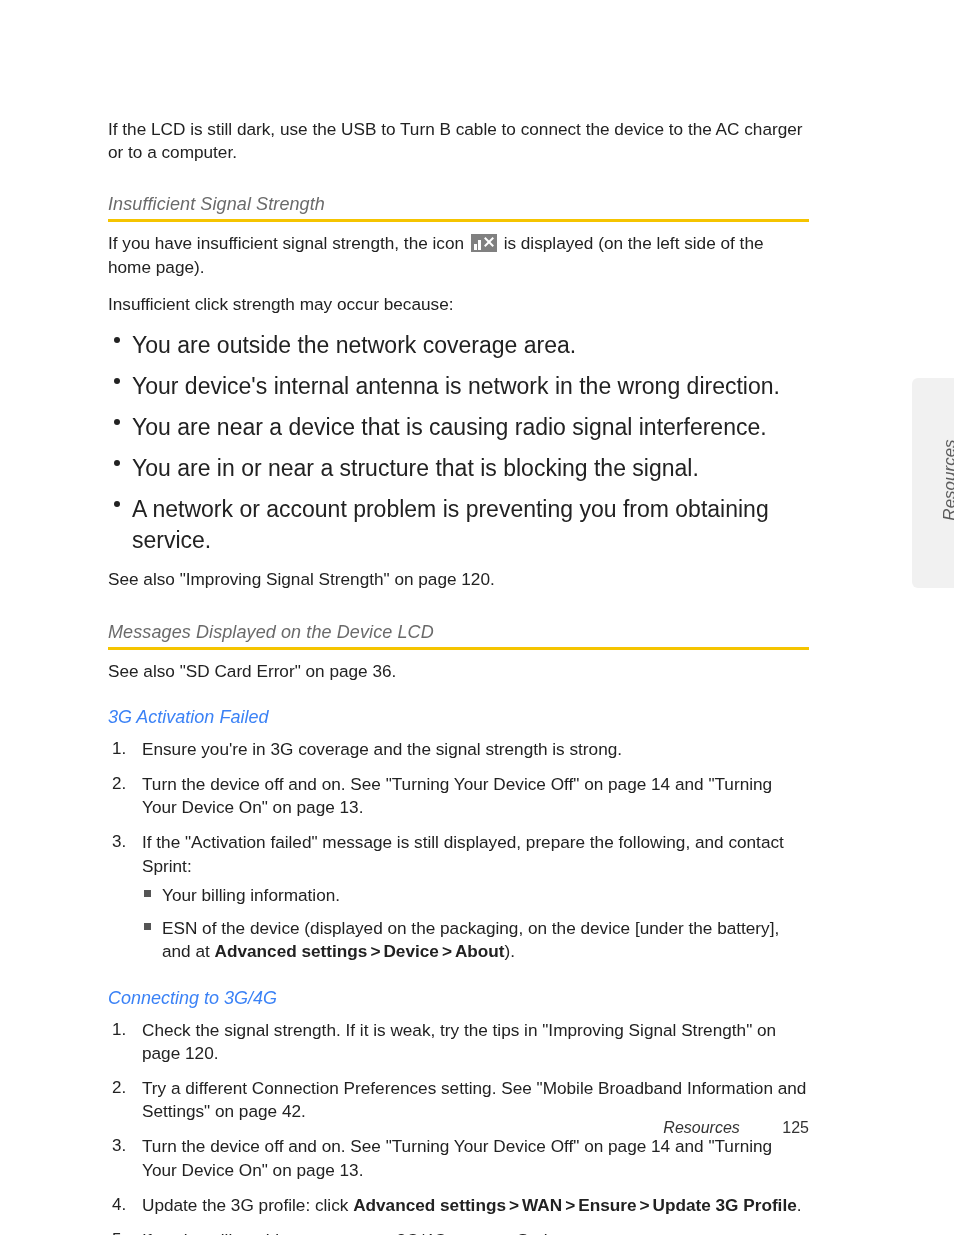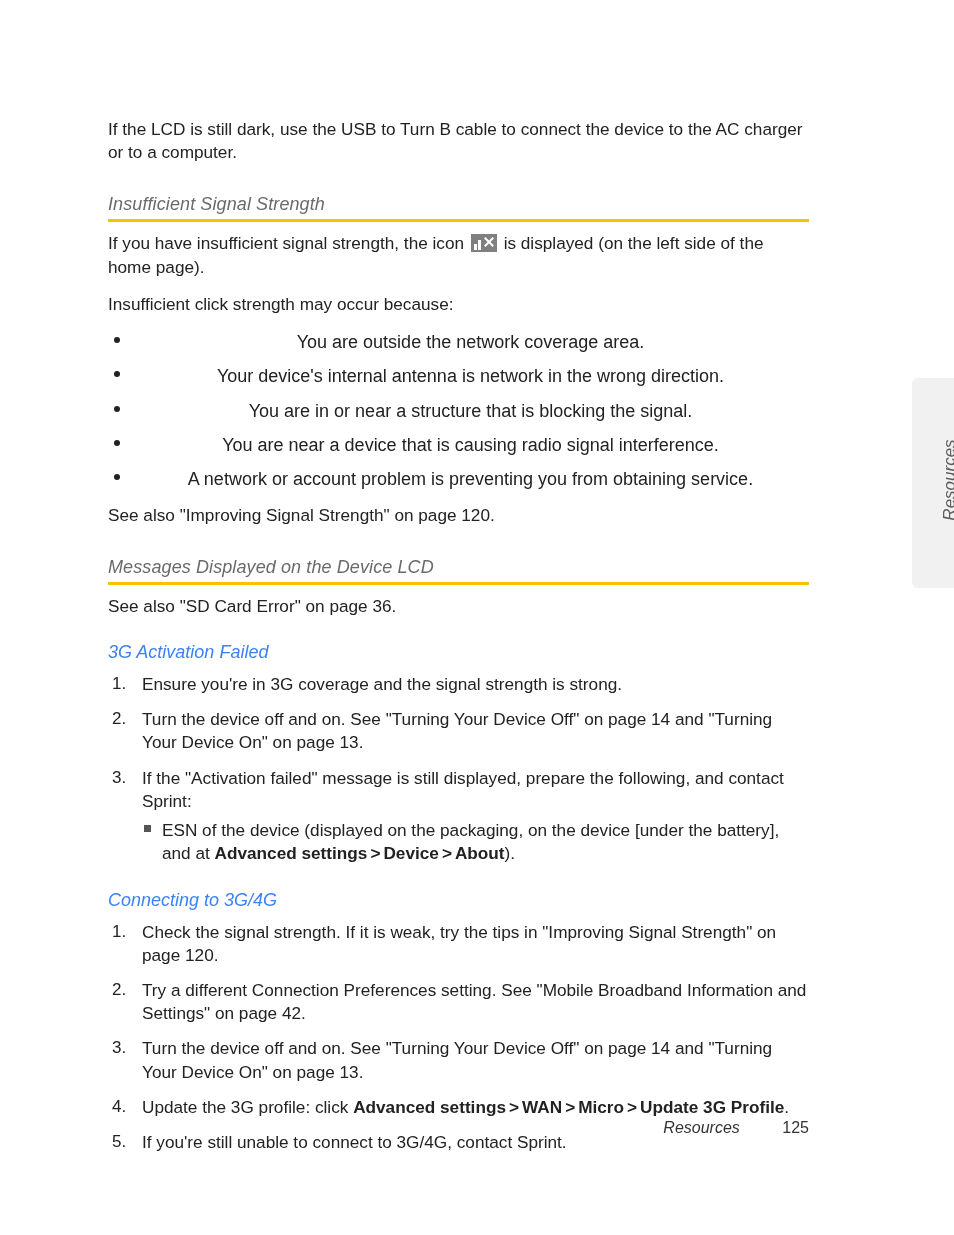--- a/index.html
+++ b/index.html
@@ -68,24 +68,23 @@
     margin: 24px 0 10px 0;
   }
   ul.bullets {
     list-style: none;
     padding: 0;
     margin: 0 0 12px 0;
   }
   ul.bullets > li {
     position: relative;
     padding-left: 24px;
-    font-size: 18px;
+    font-size: 23px;
     line-height: 1.35;
     margin: 0 0 10px 0;
-    text-align: center;
   }
   ul.bullets > li::before {
     content: "";
     position: absolute;
     left: 6px;
     top: 7px;
     width: 6px;
     height: 6px;
     background: #222;
     border-radius: 50%;
@@ -206,55 +205,56 @@
       <span class="bar1"></span><span class="bar2"></span><span class="x"></span>
     </span>
     <span> is displayed (on the left side of the home page).</span>
   </p>
 
   <p class="body-text">Insufficient click strength may occur because:</p>
 
   <ul class="bullets">
     <li>You are outside the network coverage area.</li>
     <li>Your device's internal antenna is network in the wrong direction.</li>
+    <li>You are near a device that is causing radio signal interference.</li>
     <li>You are in or near a structure that is blocking the signal.</li>
-    <li>You are near a device that is causing radio signal interference.</li>
     <li>A network or account problem is preventing you from obtaining service.</li>
   </ul>
 
   <p class="body-text">See also "Improving Signal Strength" on page 120.</p>
 
   <h2 class="section-heading">Messages Displayed on the Device LCD</h2>
   <hr class="yellow-rule">
 
   <p class="body-text">See also "SD Card Error" on page 36.</p>
 
   <h3 class="sub-heading">3G Activation Failed</h3>
 
   <ol class="numbers">
     <li>Ensure you're in 3G coverage and the signal strength is strong.</li>
     <li>Turn the device off and on. See "Turning Your Device Off" on page 14 and "Turning Your Device On" on page 13.</li>
     <li>
       <span>If the "Activation failed" message is still displayed, prepare the following, and contact Sprint:</span>
       <ul class="squares">
+        <li>Your billing information.</li>
         <li>
           <span>ESN of the device (displayed on the packaging, on the device [under the battery], and at </span><span class="bold">Advanced settings</span><span class="gt">&gt;</span><span class="bold">Device</span><span class="gt">&gt;</span><span class="bold">About</span><span>).</span>
         </li>
       </ul>
     </li>
   </ol>
 
   <h3 class="sub-heading">Connecting to 3G/4G</h3>
 
   <ol class="numbers">
     <li>Check the signal strength. If it is weak, try the tips in "Improving Signal Strength" on page 120.</li>
     <li>Try a different Connection Preferences setting. See "Mobile Broadband Information and Settings" on page 42.</li>
     <li>Turn the device off and on. See "Turning Your Device Off" on page 14 and "Turning Your Device On" on page 13.</li>
     <li>
-      <span>Update the 3G profile: click </span><span class="bold">Advanced settings</span><span class="gt">&gt;</span><span class="bold">WAN</span><span class="gt">&gt;</span><span class="bold">Micro</span><span class="gt">&gt;</span><span class="bold">Update 3G Profile</span><span>.</span>
+      <span>Update the 3G profile: click </span><span class="bold">Advanced settings</span><span class="gt">&gt;</span><span class="bold">WAN</span><span class="gt">&gt;</span><span class="bold">Ensure</span><span class="gt">&gt;</span><span class="bold">Update 3G Profile</span><span>.</span>
     </li>
     <li>If you're still unable to connect to 3G/4G, contact Sprint.</li>
   </ol>
 
   <div class="footer">
     <span class="sec">Resources</span>
     <span>125</span>
   </div>
 
 </div>

